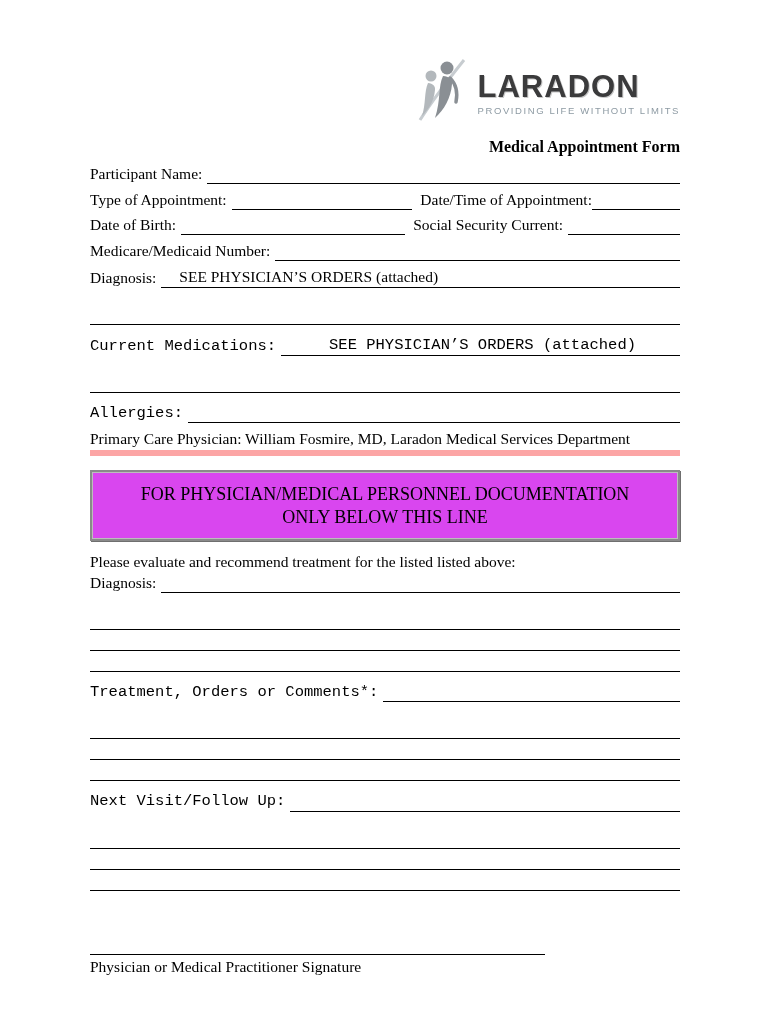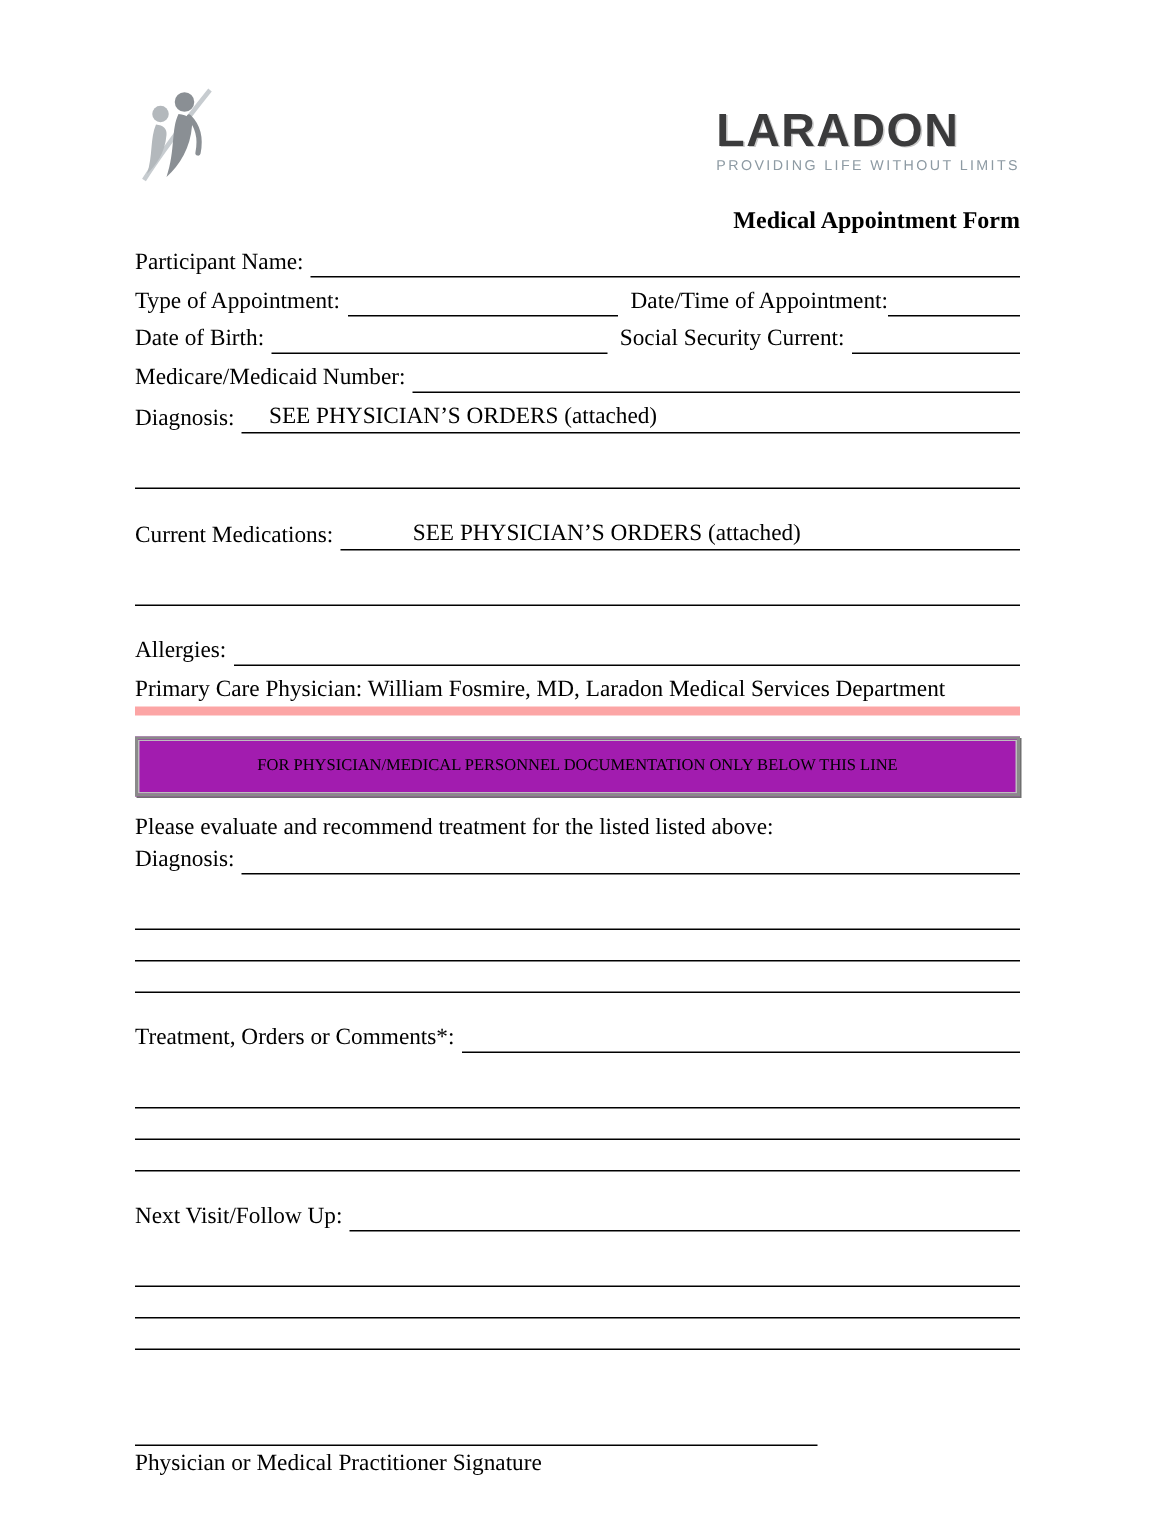--- a/index.html
+++ b/index.html
@@ -6,21 +6,21 @@
   html, body { background: #ffffff; }
   body {
     width: 770px; height: 1024px;
     font-family: "Liberation Serif", serif;
     color: #000;
     position: relative;
   }
   .page { padding: 58px 90px 0 90px; }
 
   
-  .logo-wrap { display: flex; justify-content: space-between; align-items: center; margin-bottom: 10px; }
+  .logo-wrap { display: flex; justify-content: flex-end; align-items: center; margin-bottom: 10px; }
   .logo-figures { margin-right: 6px; }
   .logo-text { display: flex; flex-direction: column; }
   .logo-name {
     font-family: "Liberation Sans", sans-serif;
     font-weight: bold; font-size: 31px; letter-spacing: 1px;
     color: #3b3b3c; line-height: 1;
     text-shadow: 1px 1px 0 #c9c9c9;
   }
   .logo-tagline {
     font-family: "Liberation Sans", sans-serif;
@@ -35,33 +35,33 @@
   .line { flex: 1; border-bottom: 1px solid #000; margin-left: 5px; height: 1.1em; }
   .line.fixed-88 { flex: 0 0 88px; }
   .line.fixed-112 { flex: 0 0 112px; }
   .line-with-text {
     flex: 1; border-bottom: 1px solid #000; margin-left: 5px;
     white-space: nowrap;
   }
   .pad-sm { padding-left: 18px; }
   .pad-lg { padding-left: 48px; }
   .blank-line { border-bottom: 1px solid #000; height: 21px; }
-  .mt10 { margin-top: 20px; }
+  .mt10 { margin-top: 10px; font-family: Liberation Mono, monospace; }
   .mt16 { margin-top: 16px; }
   .underline-all { border-bottom: 6px solid #fca5a5; font-size: 15.5px; line-height: 1.3; margin-top: 6px; padding-bottom: 1px; }
 
   
   .notice-box {
     margin-top: 14px;
-    background: #a21caf;
+    background: #d946ef;
     border: 2px solid #8a8a8a;
     box-shadow: 1px 1px 0 #6f6f6f, inset 0 0 0 1px #bdbdbd;
     padding: 11px 34px;
     text-align: center;
-    font-size: 11px;
+    font-size: 18px;
     line-height: 1.25;
   }
 
   .plain-text { font-size: 15.5px; margin-top: 12px; }
 
   
   .sig-line { width: 455px; border-bottom: 1px solid #000; height: 24px; }
   .sig-label { font-size: 15.5px; margin-top: 3px; }
   .sig-gap { margin-top: 26px; }
 </style>

